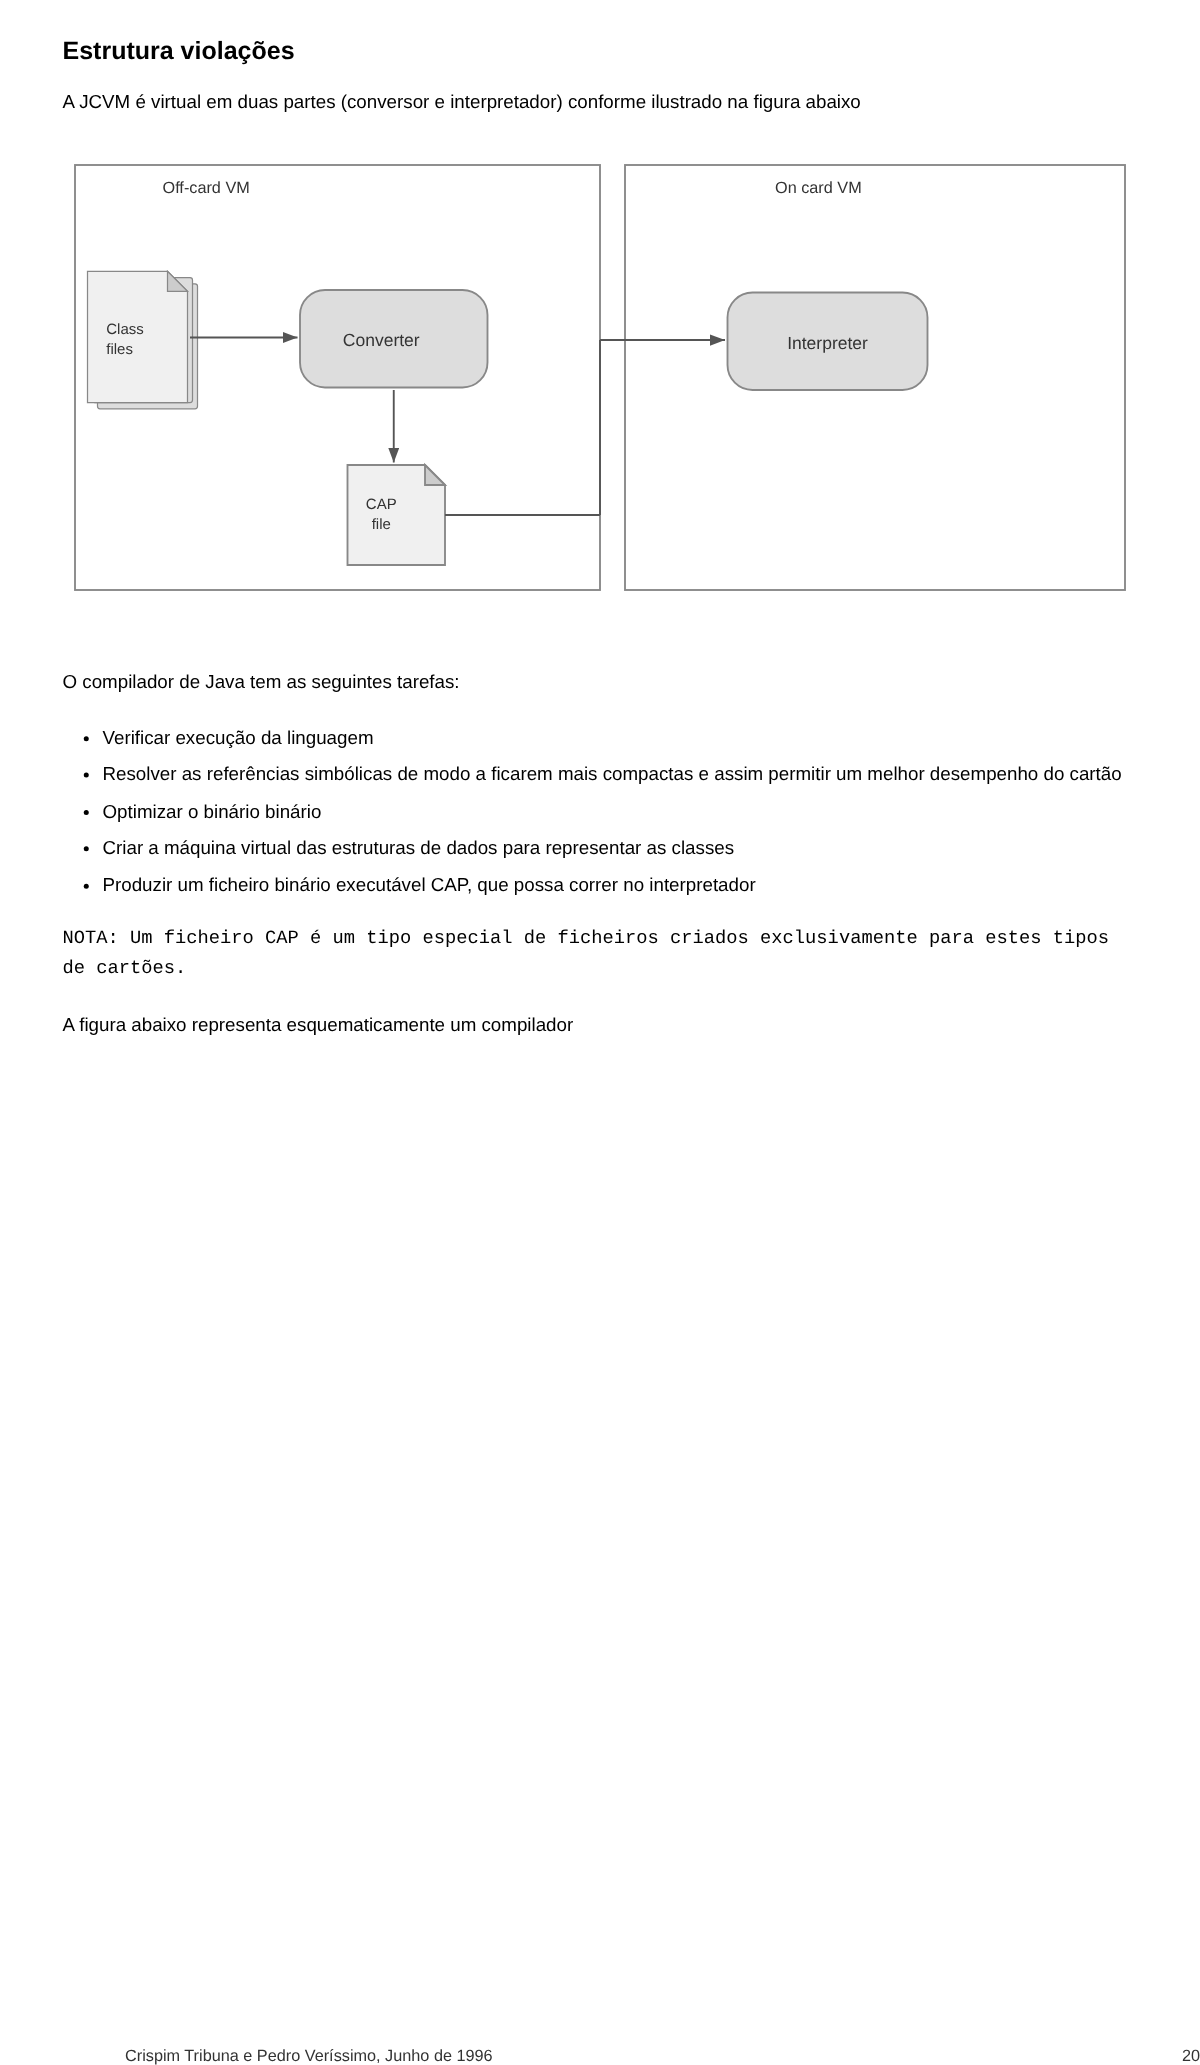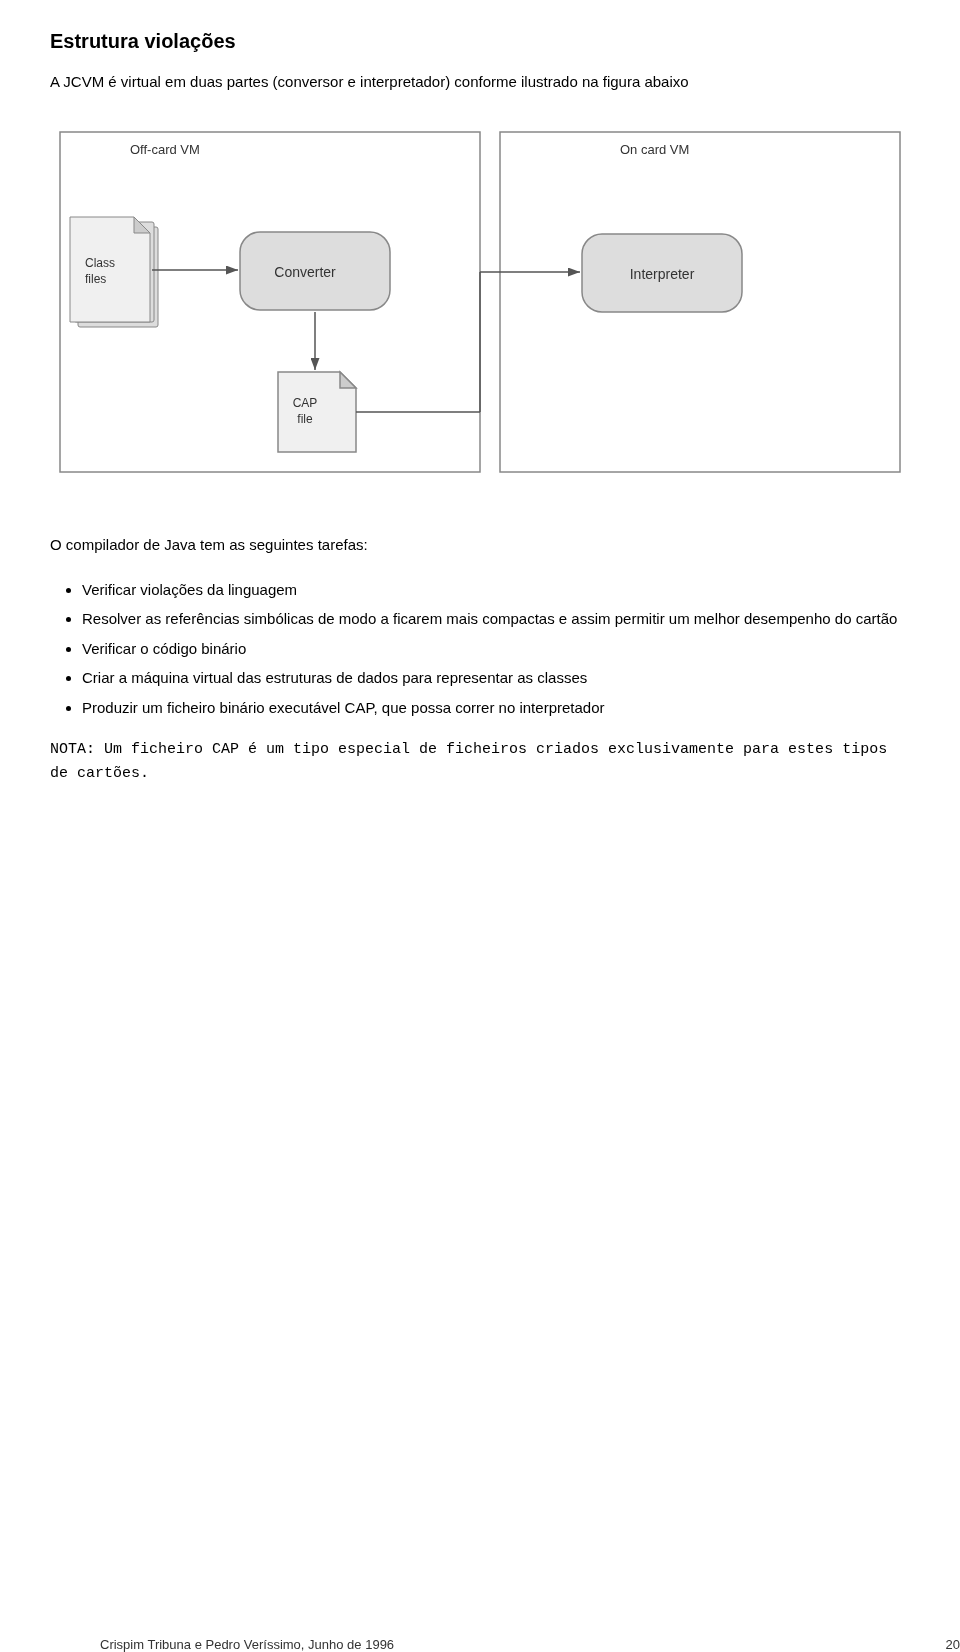--- a/index.html
+++ b/index.html
@@ -141,26 +141,27 @@
             <polygon points="0 8, 3 0, 6 8" fill="#555"></polygon>
           </marker>
         </defs>
       </svg>
     </div>
   </div>
 
   <p class="body-text">O compilador de Java tem as seguintes tarefas:</p>
 
   <ul class="bullet-list">
-    <li>Verificar violações da linguagem</li>
+    <li>Verificar execução da linguagem</li>
     <li>Resolver as referências simbólicas de modo a ficarem mais compactas e assim permitir um melhor desempenho do cartão</li>
-    <li>Verificar o código binário</li>
+    <li>Optimizar o binário binário</li>
     <li>Criar a máquina virtual das estruturas de dados para representar as classes</li>
     <li>Produzir um ficheiro binário executável CAP, que possa correr no interpretador</li>
   </ul>
 
   <p class="nota-text">NOTA: Um ficheiro CAP é um tipo especial de ficheiros criados exclusivamente para estes tipos de cartões.</p>
+  <p class="final-text">A figura abaixo representa esquematicamente um compilador</p>
 
   <div class="footer">
     <span>Crispim Tribuna e Pedro Veríssimo, Junho de 1996</span>
     <span>20</span>
   </div>
 </div>
 
 </body></html>

